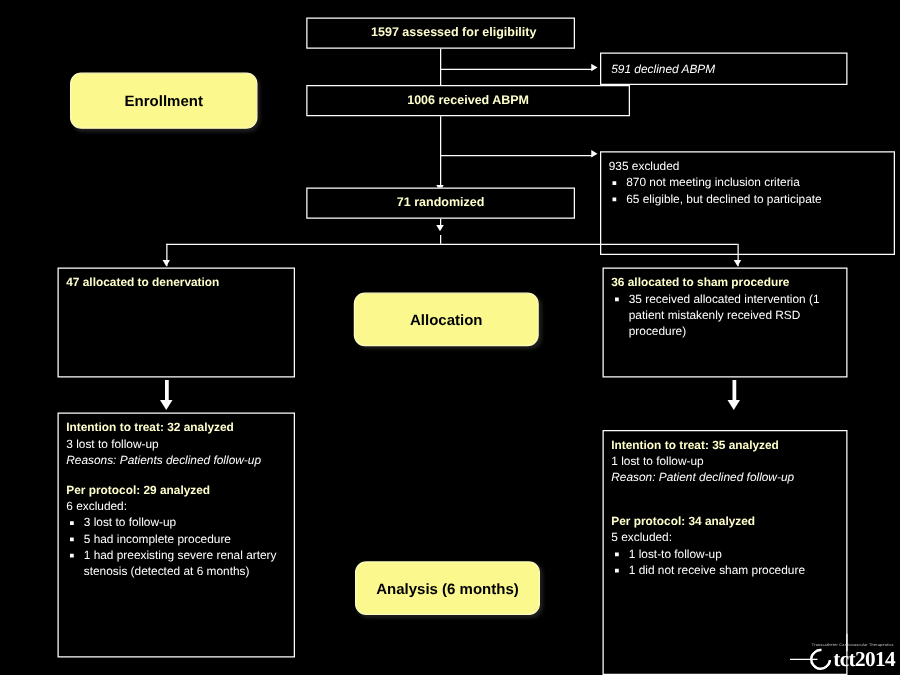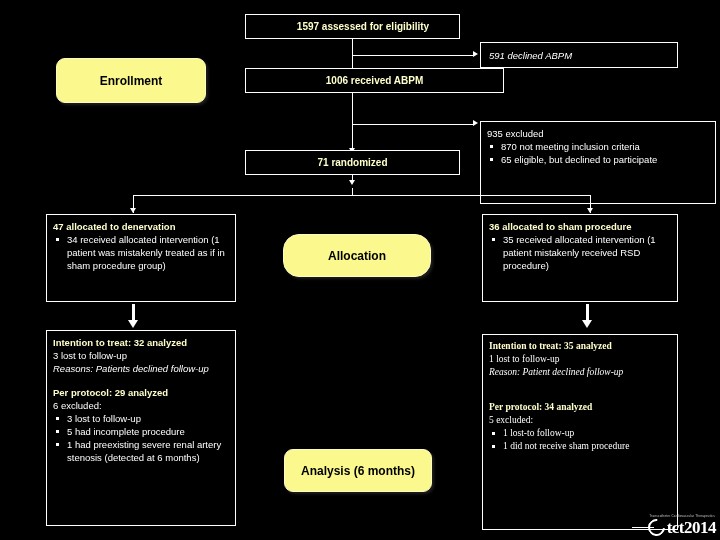--- a/index.html
+++ b/index.html
@@ -238,26 +238,23 @@
   <div class="arrow-down" style="left:349px; top:180px;"></div>
   <div class="vline" style="left:352px; top:188px; height:7px;"></div>
   <div class="hline" style="left:133px; top:195px; width:457px;"></div>
   <div class="vline" style="left:133px; top:195px; height:18px;"></div>
   <div class="arrow-down" style="left:130px; top:208px;"></div>
   <div class="vline" style="left:590px; top:195px; height:18px;"></div>
   <div class="arrow-down" style="left:587px; top:208px;"></div>
 
   <div class="box pad" style="left:46px; top:214px; width:190px; height:88px;">
     <div class="hdr-yellow">47 allocated to denervation</div>
-    <ul class="bul">
-      <li>34 received allocated intervention (1 patient was mistakenly treated as if in sham procedure group)</li>
-    </ul>
-  </div>
-
-  <div class="pill" style="left:283px; top:234px; width:148px; height:43px;border-radius:16px;">
+  </div>
+
+  <div class="pill" style="left:283px; top:234px; width:148px; height:43px;">
     <span>Allocation</span>
   </div>
 
   <div class="box pad" style="left:482px; top:214px; width:196px; height:88px;">
     <div class="hdr-yellow">36 allocated to sham procedure</div>
     <ul class="bul">
       <li>35 received allocated intervention (1 patient mistakenly received RSD procedure)</li>
     </ul>
   </div>
 
@@ -277,21 +274,21 @@
       <li>3 lost to follow-up</li>
       <li>5 had incomplete procedure</li>
       <li>1 had preexisting severe renal artery stenosis (detected at 6 months)</li>
     </ul>
   </div>
 
   <div class="pill" style="left:284px; top:409px; width:148px; height:43px;margin-top:40px;">
     <span>Analysis (6 months)</span>
   </div>
 
-  <div class="box pad" style="left:482px; top:334px; width:196px; height:196px;font-family:Liberation Serif, serif;">
+  <div class="box pad" style="left:482px; top:344px; width:196px; height:196px;">
     <div class="hdr-yellow">Intention to treat: 35 analyzed</div>
     <div class="plain-line">1 lost to follow-up</div>
     <div class="plain-line ital">Reason: Patient declined follow-up</div>
     <div class="gap"></div>
     <div class="gap"></div>
     <div class="hdr-yellow">Per protocol: 34 analyzed</div>
     <div class="plain-line">5 excluded:</div>
     <ul class="bul">
       <li>1 lost-to follow-up</li>
       <li>1 did not receive sham procedure</li>

